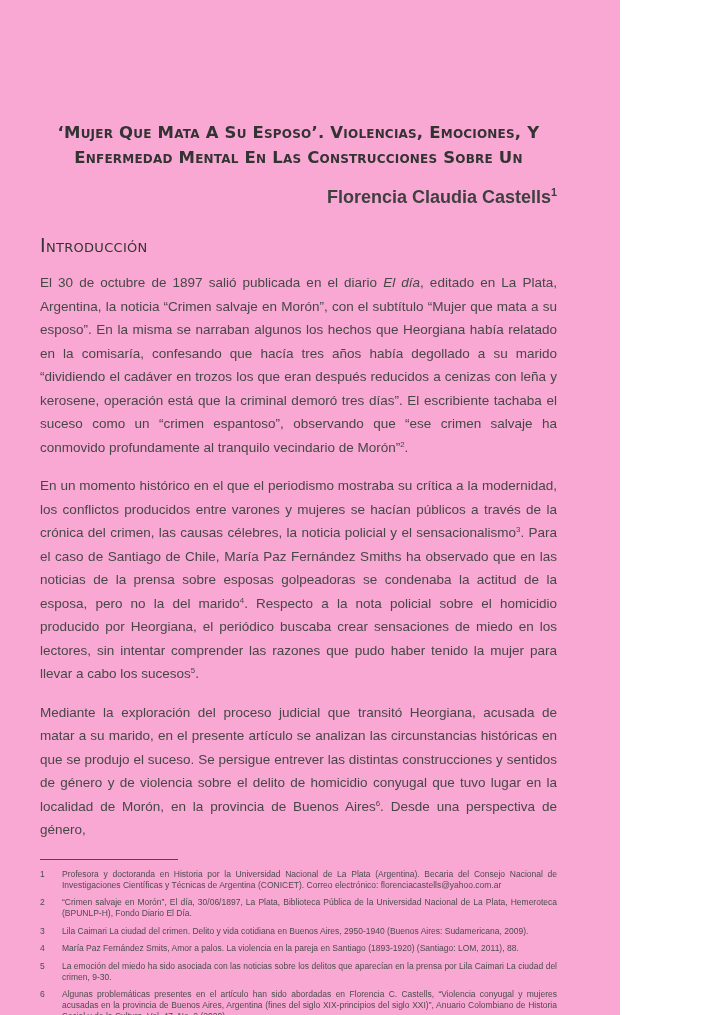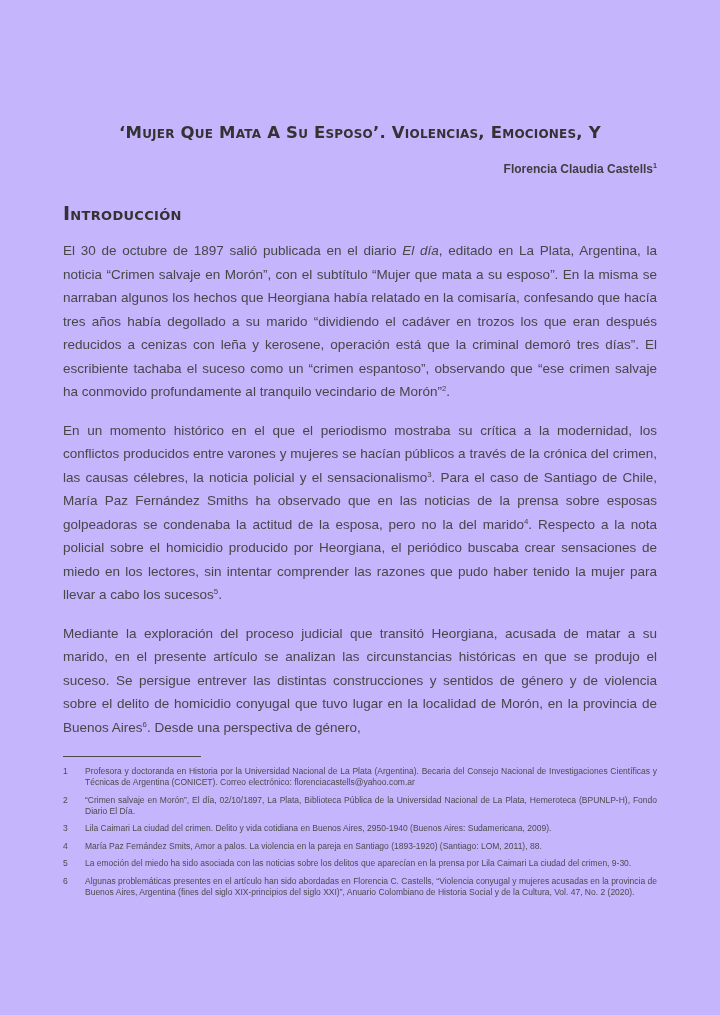--- a/index.html
+++ b/index.html
@@ -5,50 +5,50 @@
   html, body { margin: 0; padding: 0; }
   body {
     width: 720px;
     height: 1015px;
     background: #ffffff;
     overflow: hidden;
     font-family: "Liberation Sans", sans-serif;
   }
   .page {
     box-sizing: border-box;
-    width: 720px;
+    width: 620px;
     height: 1015px;
-    padding: 120px 63px 0 63px;
-    background: #c4b5fd;
+    padding: 120px 63px 0 40px;
+    background: #f9a8d4;
   }
   .title {
     margin: 0 auto;
     max-width: 580px;
     text-align: center;
     font-family: "DejaVu Sans", sans-serif;
     font-weight: 700;
     font-variant: small-caps;
     font-size: 16.5px;
     line-height: 25px;
     letter-spacing: 0.2px;
     color: #333333;
   }
   .title .tl { display: block; }
   .author {
     margin: 16px 0 0 0;
     text-align: right;
     font-weight: 700;
-    font-size: 12px;
+    font-size: 18px;
     color: #3f3f3f;
   }
   .author sup { font-size: 0.6em; }
   .section-heading {
     margin: 26px 0 8px 0;
     font-family: "DejaVu Sans", sans-serif;
-    font-weight: 700;
+    font-weight: 400;
     font-variant: small-caps;
     font-size: 19px;
     letter-spacing: 0.3px;
     color: #333333;
   }
   .body-par {
     margin: 15px 0 0 0;
     font-size: 13.5px;
     line-height: 23.5px;
     text-align: justify;
@@ -74,40 +74,41 @@
   .fn-text { flex: 1 1 auto; }
 </style>
 </head>
 <body>
 
 <article class="page">
 
   <header>
     <h1 class="title">
       <span class="tl">‘Mujer Que Mata A Su Esposo’. Violencias, Emociones, Y</span>
+      <span class="tl">Enfermedad Mental En Las Construcciones Sobre Un</span>
     </h1>
     <p class="author"><span>Florencia Claudia Castells</span><sup>1</sup></p>
   </header>
 
   <h2 class="section-heading">Introducción</h2>
 
   <p class="body-par"><span>El 30 de octubre de 1897 salió publicada en el diario </span><i>El día</i><span>, editado en La Plata, Argentina, la noticia “Crimen salvaje en Morón”, con el subtítulo “Mujer que mata a su esposo”. En la misma se narraban algunos los hechos que Heorgiana había relatado en la comisaría, confesando que hacía tres años había degollado a su marido “dividiendo el cadáver en trozos los que eran después reducidos a cenizas con leña y kerosene, operación está que la criminal demoró tres días”. El escribiente tachaba el suceso como un “crimen espantoso”, observando que “ese crimen salvaje ha conmovido profundamente al tranquilo vecindario de Morón”</span><sup>2</sup><span>.</span></p>
   <p class="body-par"><span>En un momento histórico en el que el periodismo mostraba su crítica a la modernidad, los conflictos producidos entre varones y mujeres se hacían públicos a través de la crónica del crimen, las causas célebres, la noticia policial y el sensacionalismo</span><sup>3</sup><span>. Para el caso de Santiago de Chile, María Paz Fernández Smiths ha observado que en las noticias de la prensa sobre esposas golpeadoras se condenaba la actitud de la esposa, pero no la del marido</span><sup>4</sup><span>. Respecto a la nota policial sobre el homicidio producido por Heorgiana, el periódico buscaba crear sensaciones de miedo en los lectores, sin intentar comprender las razones que pudo haber tenido la mujer para llevar a cabo los sucesos</span><sup>5</sup><span>.</span></p>
   <p class="body-par"><span>Mediante la exploración del proceso judicial que transitó Heorgiana, acusada de matar a su marido, en el presente artículo se analizan las circunstancias históricas en que se produjo el suceso. Se persigue entrever las distintas construcciones y sentidos de género y de violencia sobre el delito de homicidio conyugal que tuvo lugar en la localidad de Morón, en la provincia de Buenos Aires</span><sup>6</sup><span>. Desde una perspectiva de género,</span></p>
 
   <footer class="footnotes">
     <div class="fn-rule"></div>
 
     <div class="footnote">
       <span class="fn-num">1</span>
       <span class="fn-text">Profesora y doctoranda en Historia por la Universidad Nacional de La Plata (Argentina). Becaria del Consejo Nacional de Investigaciones Científicas y Técnicas de Argentina (CONICET). Correo electrónico: florenciacastells@yahoo.com.ar</span>
     </div>
     <div class="footnote">
       <span class="fn-num">2</span>
-      <span class="fn-text">“Crimen salvaje en Morón”, El día, 02/10/1897, La Plata, Biblioteca Pública de la Universidad Nacional de La Plata, Hemeroteca (BPUNLP-H), Fondo Diario El Día.</span>
+      <span class="fn-text">“Crimen salvaje en Morón”, El día, 30/06/1897, La Plata, Biblioteca Pública de la Universidad Nacional de La Plata, Hemeroteca (BPUNLP-H), Fondo Diario El Día.</span>
     </div>
     <div class="footnote">
       <span class="fn-num">3</span>
       <span class="fn-text">Lila Caimari La ciudad del crimen. Delito y vida cotidiana en Buenos Aires, 2950-1940 (Buenos Aires: Sudamericana, 2009).</span>
     </div>
     <div class="footnote">
       <span class="fn-num">4</span>
       <span class="fn-text">María Paz Fernández Smits, Amor a palos. La violencia en la pareja en Santiago (1893-1920) (Santiago: LOM, 2011), 88.</span>
     </div>
     <div class="footnote">

